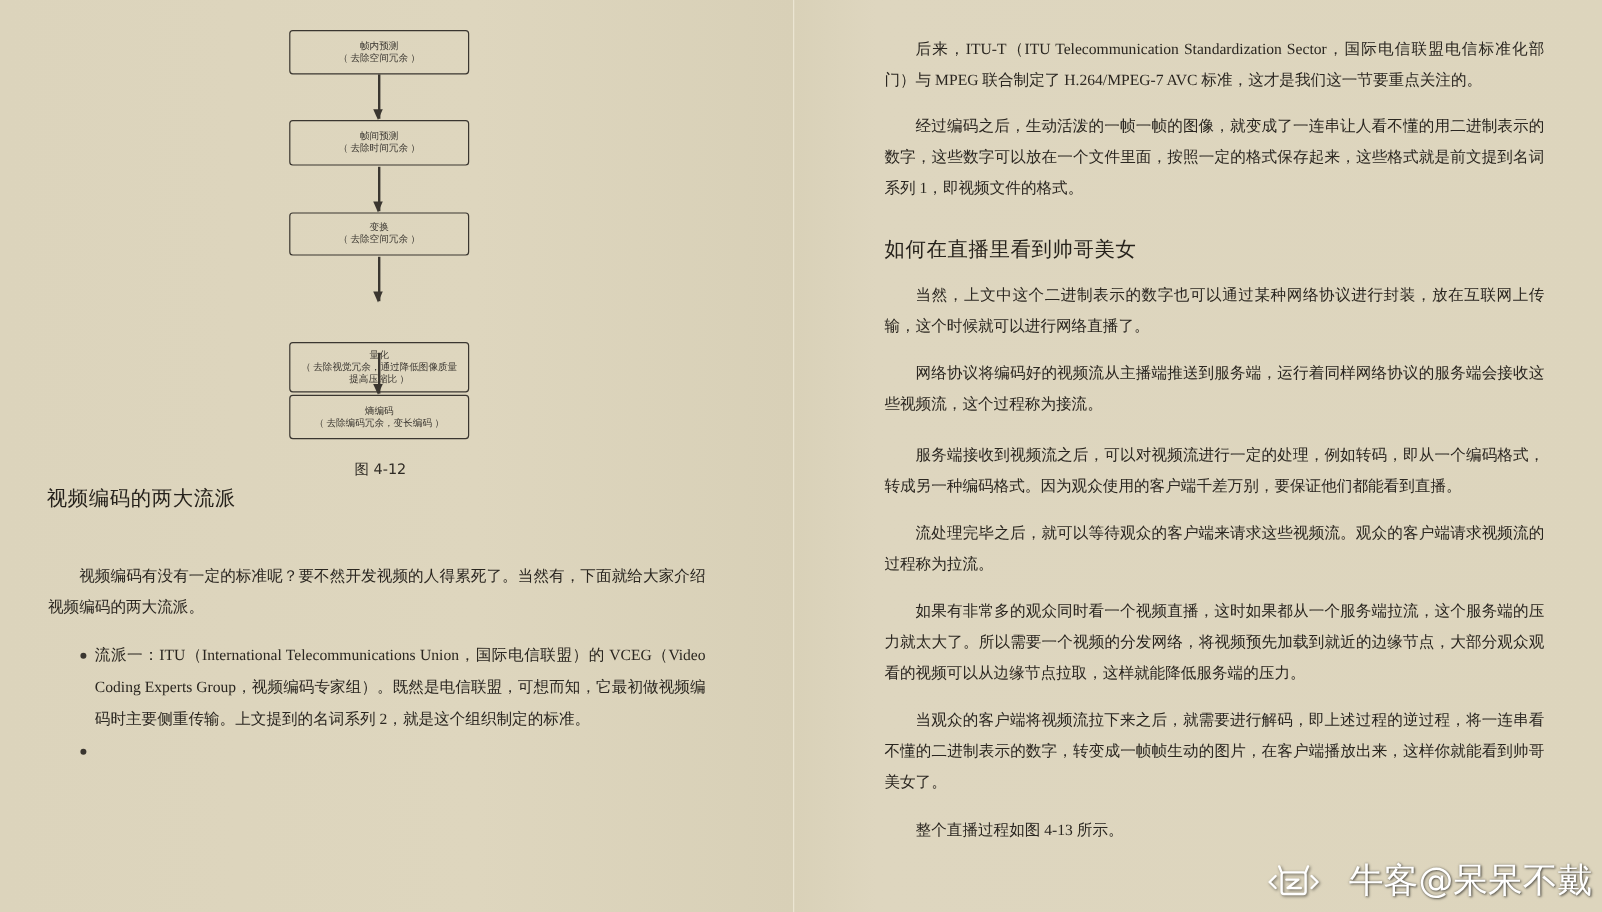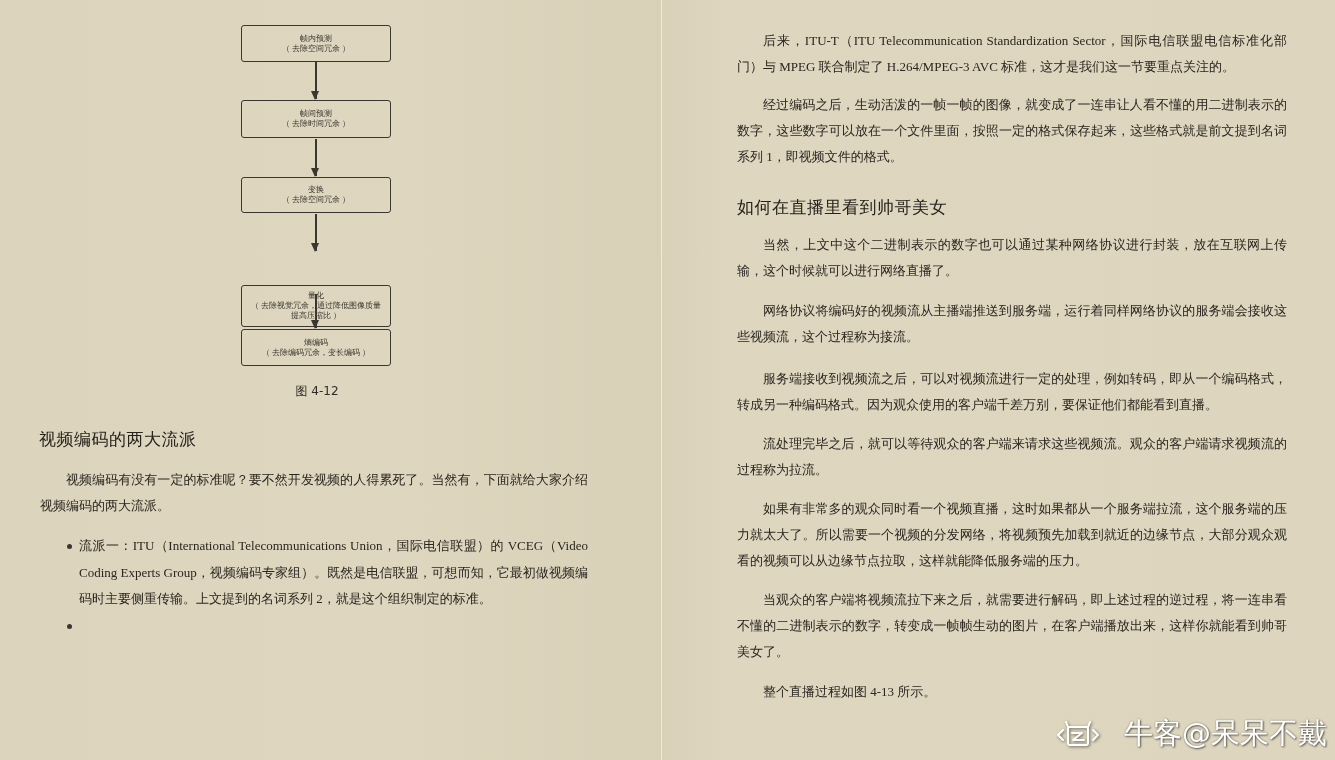--- a/index.html
+++ b/index.html
@@ -196,44 +196,44 @@
       <div class="flow-arrow" style="top:294px;height:34px;"></div>
 
       <div class="flow-box" style="top:329px;height:35px;">
         <span class="t">熵编码</span>
         <span class="s">（ 去除编码冗余，变长编码 ）</span>
       </div>
     </div>
 
     <div class="fig-caption">图 4-12</div>
 
-    <div class="h2" style="left:39px;top:428px;text-align:center;">视频编码的两大流派</div>
+    <div class="h2" style="left:39px;top:404px;text-align:center;">视频编码的两大流派</div>
 
     <div class="para indent" style="left:40px;top:467px;width:548px;">视频编码有没有一定的标准呢？要不然开发视频的人得累死了。当然有，下面就给大家介绍视频编码的两大流派。</div>
 
     <ul class="bullet-list" style="top:533px;">
       <li class="bullet-item">
         <span class="bullet-dot"></span>
         <span>流派一：ITU（International Telecommunications Union，国际电信联盟）的 VCEG（Video Coding Experts Group，视频编码专家组）。既然是电信联盟，可想而知，它最初做视频编码时主要侧重传输。上文提到的名词系列 2，就是这个组织制定的标准。</span>
       </li>
       <li class="bullet-item">
         <span class="bullet-dot"></span>
       </li>
     </ul>
   </div>
 
   <div class="gutter"></div>
 
   <div class="page page-right">
-    <div class="para indent" style="left:75px;top:28px;width:550px;">后来，ITU-T（ITU Telecommunication Standardization Sector，国际电信联盟电信标准化部门）与 MPEG 联合制定了 H.264/MPEG-3 AVC 标准，这才是我们这一节要重点关注的。</div>
+    <div class="para indent" style="left:75px;top:28px;width:550px;">后来，ITU-T（ITU Telecommunication Standardization Sector，国际电信联盟电信标准化部门）与 MPEG 联合制定了 H.264/MPEG-7 AVC 标准，这才是我们这一节要重点关注的。</div>
     <div class="para indent" style="left:75px;top:92px;width:550px;">经过编码之后，生动活泼的一帧一帧的图像，就变成了一连串让人看不懂的用二进制表示的数字，这些数字可以放在一个文件里面，按照一定的格式保存起来，这些格式就是前文提到名词系列 1，即视频文件的格式。</div>
 
     <div class="h2" style="left:75px;top:196px;">如何在直播里看到帅哥美女</div>
 
-    <div class="para indent" style="left:75px;top:233px;width:550px;font-family:Liberation Mono, monospace;">当然，上文中这个二进制表示的数字也可以通过某种网络协议进行封装，放在互联网上传输，这个时候就可以进行网络直播了。</div>
+    <div class="para indent" style="left:75px;top:233px;width:550px;">当然，上文中这个二进制表示的数字也可以通过某种网络协议进行封装，放在互联网上传输，这个时候就可以进行网络直播了。</div>
     <div class="para indent" style="left:75px;top:298px;width:550px;">网络协议将编码好的视频流从主播端推送到服务端，运行着同样网络协议的服务端会接收这些视频流，这个过程称为接流。</div>
     <div class="para indent" style="left:75px;top:366px;width:550px;">服务端接收到视频流之后，可以对视频流进行一定的处理，例如转码，即从一个编码格式，转成另一种编码格式。因为观众使用的客户端千差万别，要保证他们都能看到直播。</div>
     <div class="para indent" style="left:75px;top:431px;width:550px;">流处理完毕之后，就可以等待观众的客户端来请求这些视频流。观众的客户端请求视频流的过程称为拉流。</div>
     <div class="para indent" style="left:75px;top:496px;width:550px;">如果有非常多的观众同时看一个视频直播，这时如果都从一个服务端拉流，这个服务端的压力就太大了。所以需要一个视频的分发网络，将视频预先加载到就近的边缘节点，大部分观众观看的视频可以从边缘节点拉取，这样就能降低服务端的压力。</div>
     <div class="para indent" style="left:75px;top:587px;width:550px;">当观众的客户端将视频流拉下来之后，就需要进行解码，即上述过程的逆过程，将一连串看不懂的二进制表示的数字，转变成一帧帧生动的图片，在客户端播放出来，这样你就能看到帅哥美女了。</div>
     <div class="para indent" style="left:75px;top:679px;width:550px;">整个直播过程如图 4-13 所示。</div>
   </div>
 
   <div class="watermark">
     <svg width="44" height="32" viewBox="0 0 44 32">

